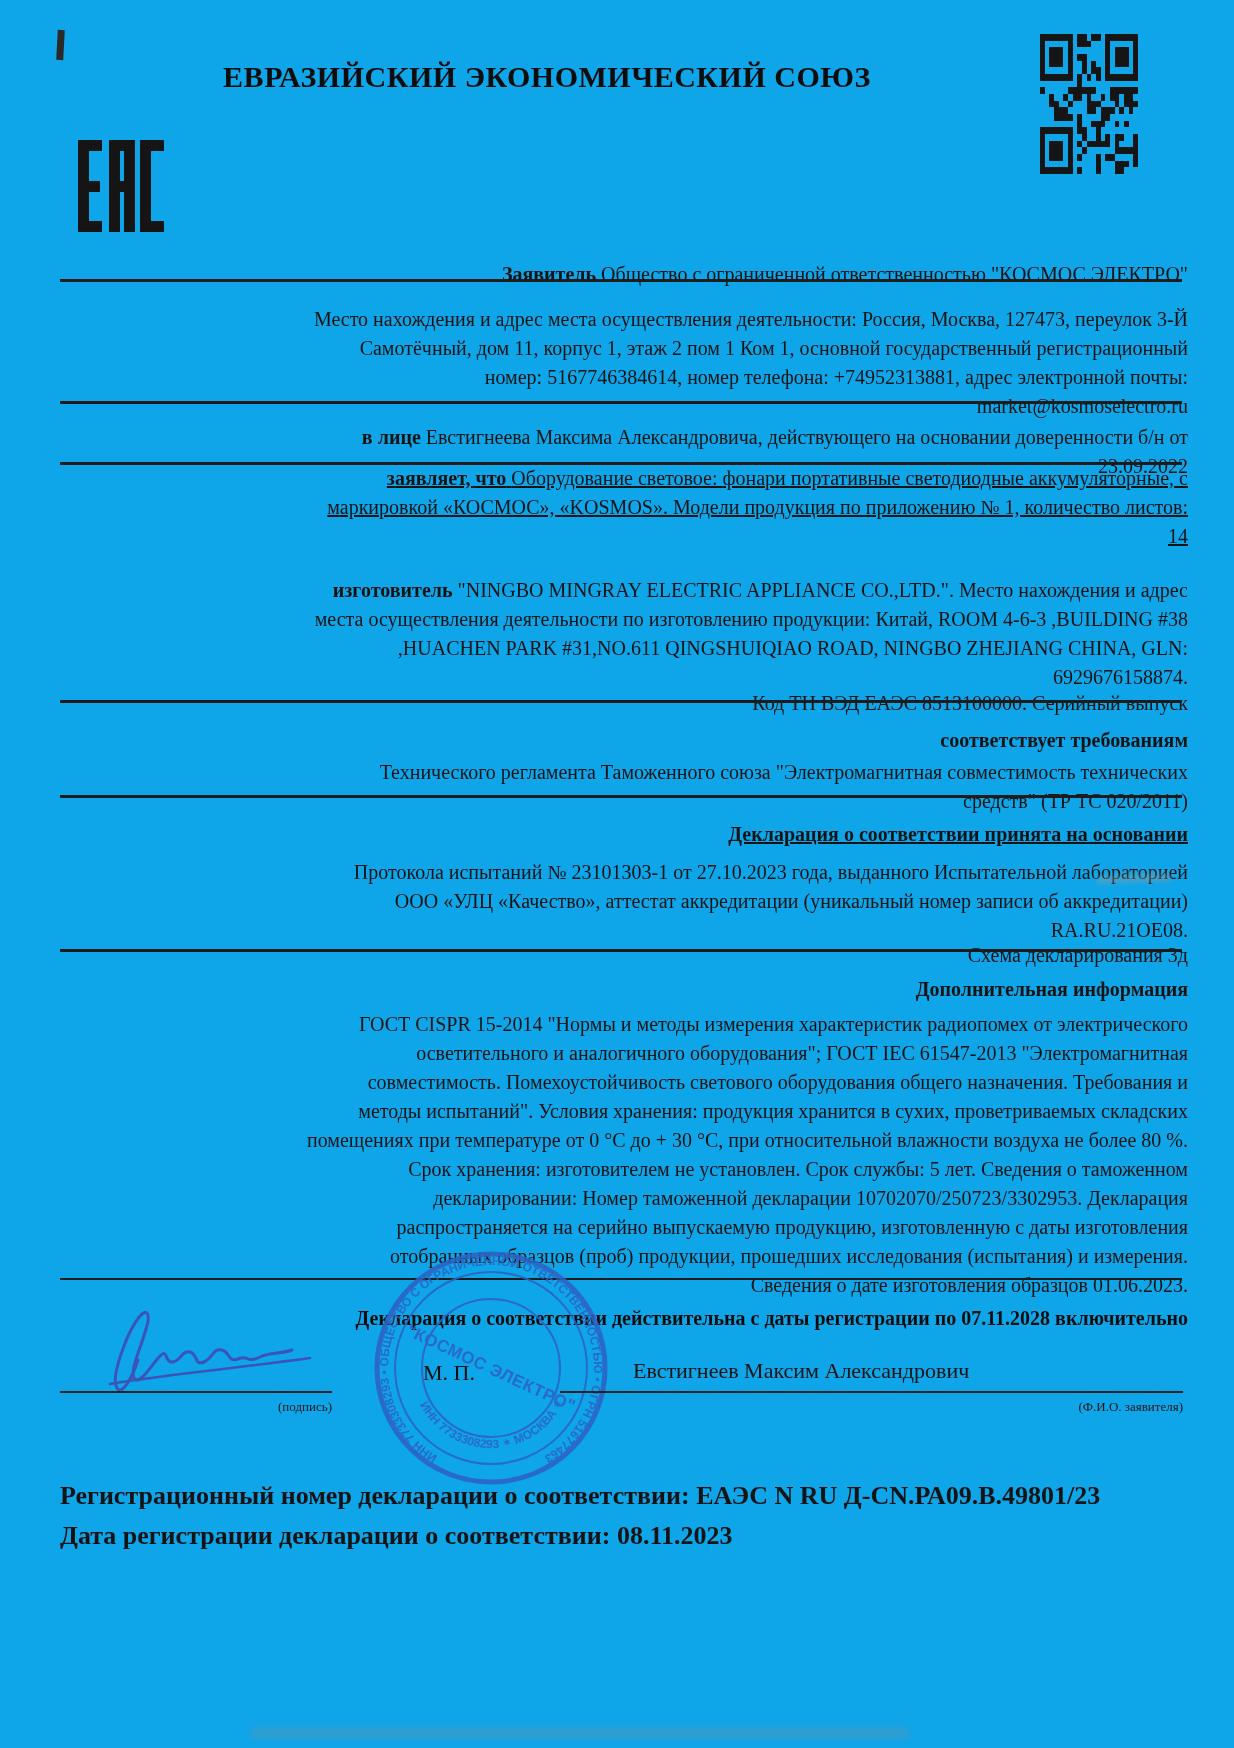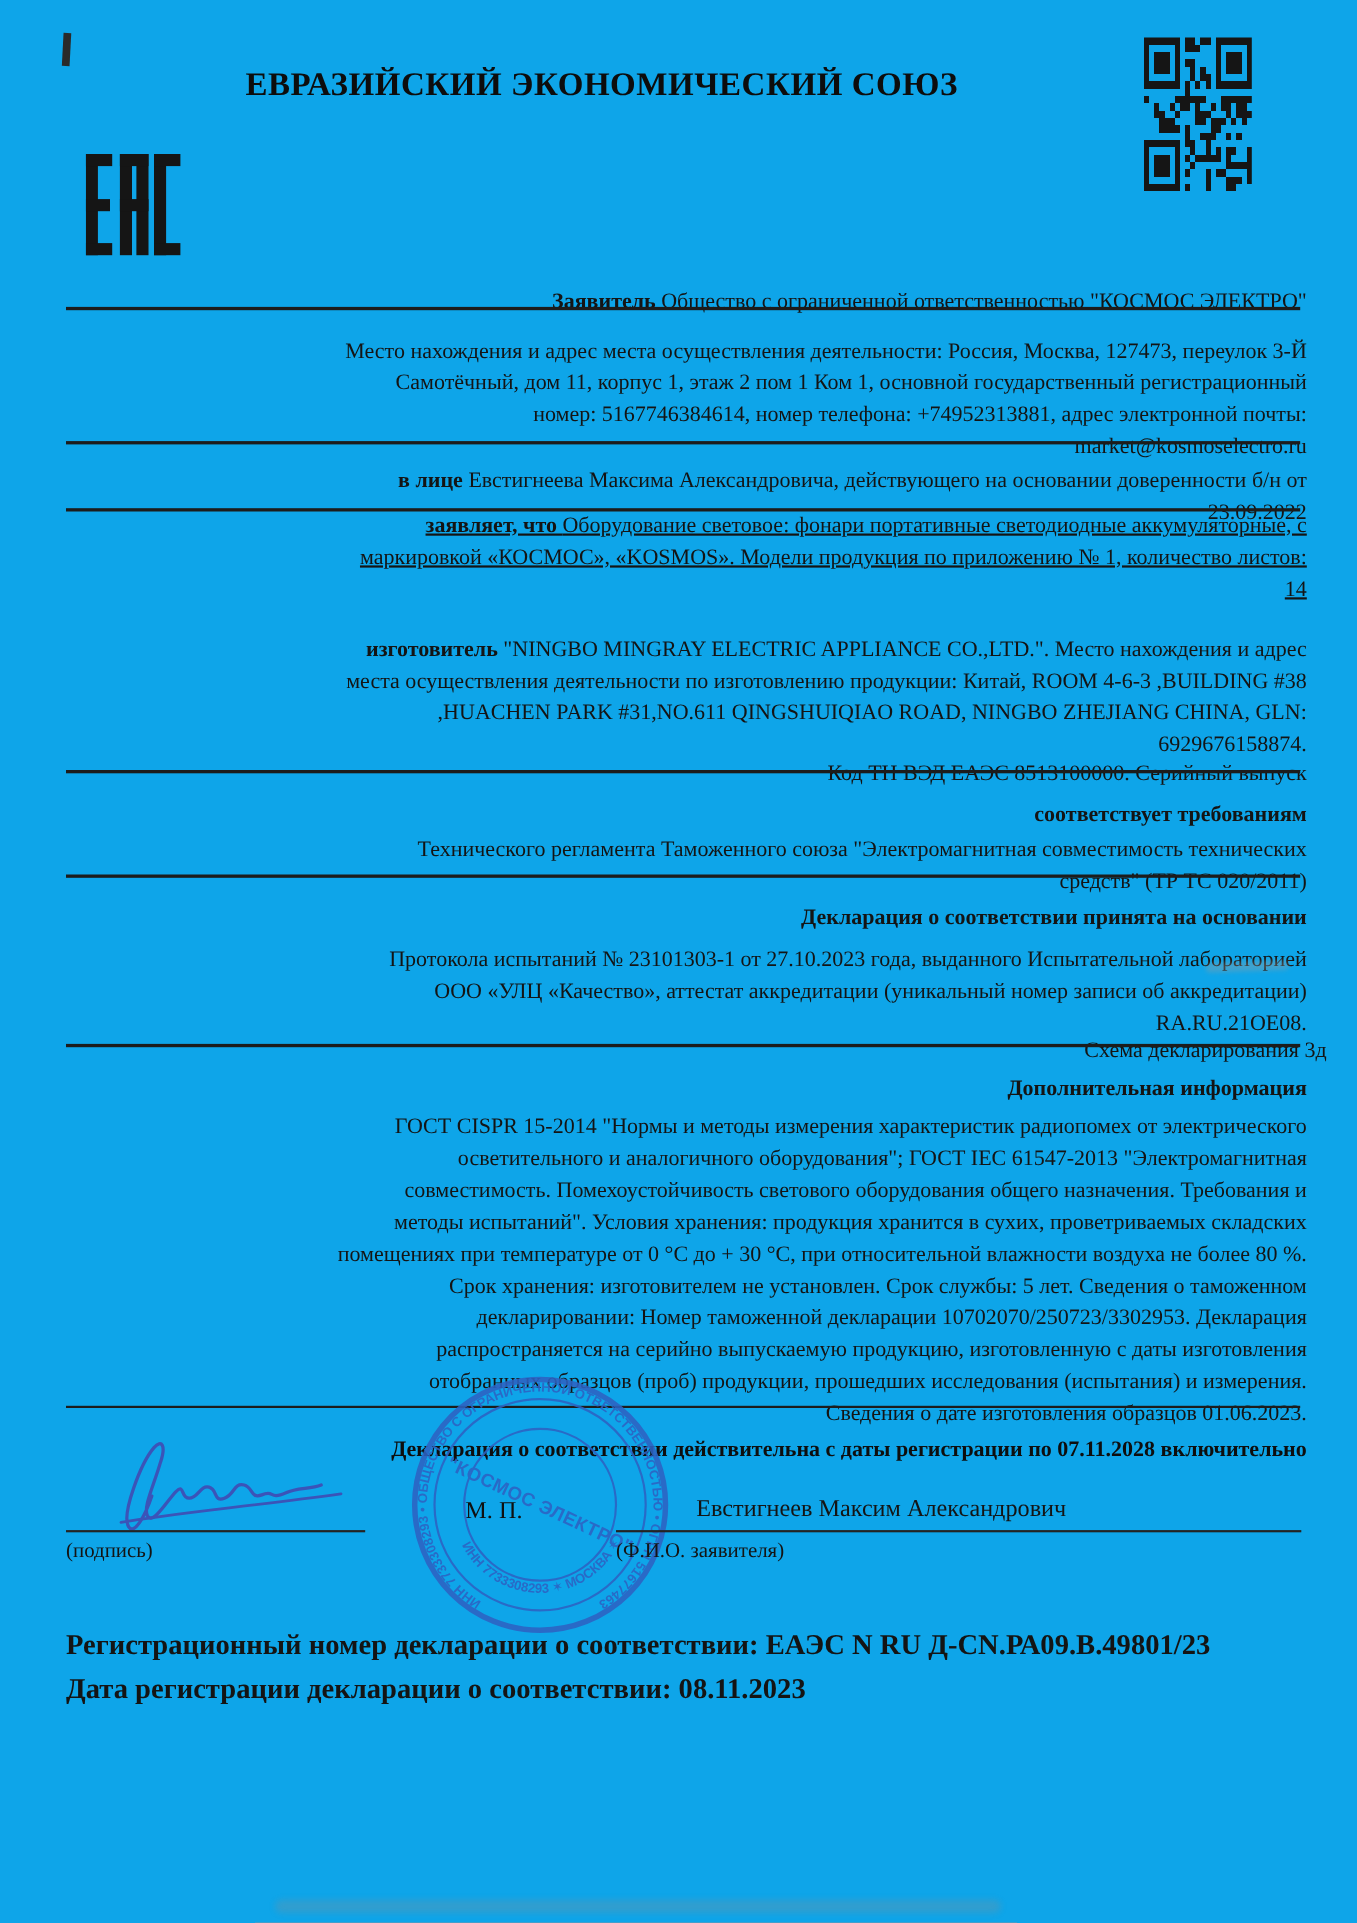--- a/index.html
+++ b/index.html
@@ -15,21 +15,21 @@
   }
   .rule{position:absolute;left:60px;width:1122px;height:3px;background:#1c1c1c;}
   .rule.thin{height:2px;}
   .para{
     position:absolute;left:60px;width:1128px;
     font-size:20px;line-height:29px;white-space:pre-line;text-align:right;
   }
   .label{font-weight:bold;}
   .heading{font-weight:bold;}
   .boldline{font-weight:bold;color:#0e0e0e;}
-  .caption{position:absolute;font-size:19px;text-align:left;}
+  .caption{position:absolute;font-size:13px;text-align:right;}
   .sigline{position:absolute;height:2px;background:#242424;}
   .fio{position:absolute;font-size:22px;white-space:nowrap;}
   .mp{position:absolute;font-size:22px;color:#101010;margin-left:13px;}
   .footerline{position:absolute;left:60px;font-weight:bold;font-size:26px;white-space:nowrap;}
   .stamp{position:absolute;left:366px;top:1243px;width:250px;height:250px;opacity:.88;}
   .signature{position:absolute;left:92px;top:1300px;width:240px;height:105px;}
   .artifact{position:absolute;pointer-events:none;}
   #smudge-bottom{left:250px;top:1727px;width:660px;height:12px;background:#8c8c8c;opacity:.28;filter:blur(3px);border-radius:6px;}
   #smudge-mid{left:1096px;top:874px;width:76px;height:9px;background:#9c9c9c;opacity:.35;filter:blur(2px);border-radius:4px;transform:rotate(-2deg);}
   #mark-topleft{left:57px;top:30px;width:7px;height:30px;background:#2a2a2a;transform:rotate(3deg);}
@@ -296,25 +296,25 @@
 6929676158874.</span></p>
 
   <p class="para" style="top:669px;">Код ТН ВЭД ЕАЭС 8513100000. Серийный выпуск</p>
   <div class="rule" style="top:700px;"></div>
 
   <p class="para heading" style="top:706px;">соответствует требованиям</p>
   <p class="para" style="top:738px;">Технического регламента Таможенного союза "Электромагнитная совместимость технических
 средств" (ТР ТС 020/2011)</p>
   <div class="rule" style="top:795px;"></div>
 
-  <p class="para heading" style="top:800px;">Декларация о соответствии принята на основании</p>
+  <p class="para heading" style="top:800px;text-decoration:underline;">Декларация о соответствии принята на основании</p>
   <p class="para" style="top:838px;">Протокола испытаний № 23101303-1 от 27.10.2023 года, выданного Испытательной лабораторией
 ООО «УЛЦ «Качество», аттестат аккредитации (уникальный номер записи об аккредитации)
 RA.RU.21ОЕ08.</p>
-  <p class="para" style="top:921px;margin-left:18px;">Схема декларирования 3д</p>
+  <p class="para" style="top:921px;">Схема декларирования 3д</p>
   <div class="rule" style="top:949px;"></div>
 
   <p class="para heading" style="top:955px;">Дополнительная информация</p>
   <p class="para" style="top:990px;">ГОСТ CISPR 15-2014 "Нормы и методы измерения характеристик радиопомех от электрического
 осветительного и аналогичного оборудования"; ГОСТ IEC 61547-2013 "Электромагнитная
 совместимость. Помехоустойчивость светового оборудования общего назначения. Требования и
 методы испытаний". Условия хранения: продукция хранится в сухих, проветриваемых складских
 помещениях при температуре от 0 °С до + 30 °С, при относительной влажности воздуха не более 80 %.
 Срок хранения: изготовителем не установлен. Срок службы: 5 лет. Сведения о таможенном
 декларировании: Номер таможенной декларации 10702070/250723/3302953. Декларация

